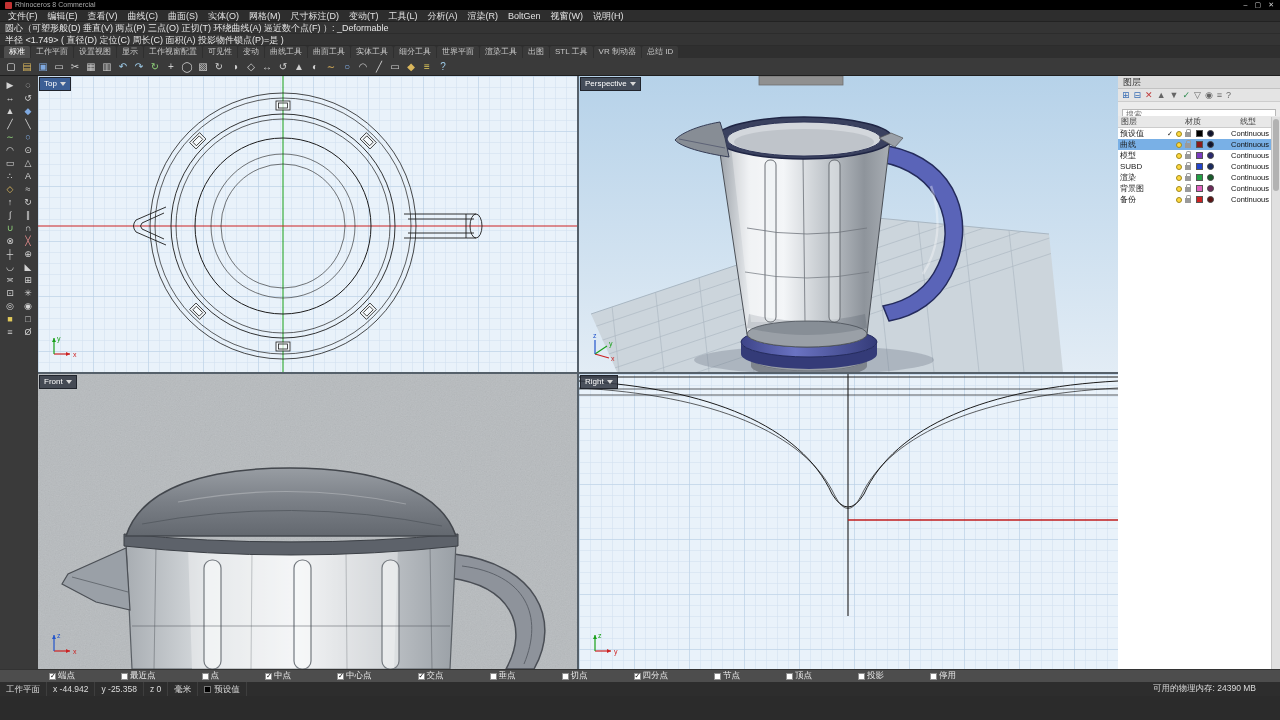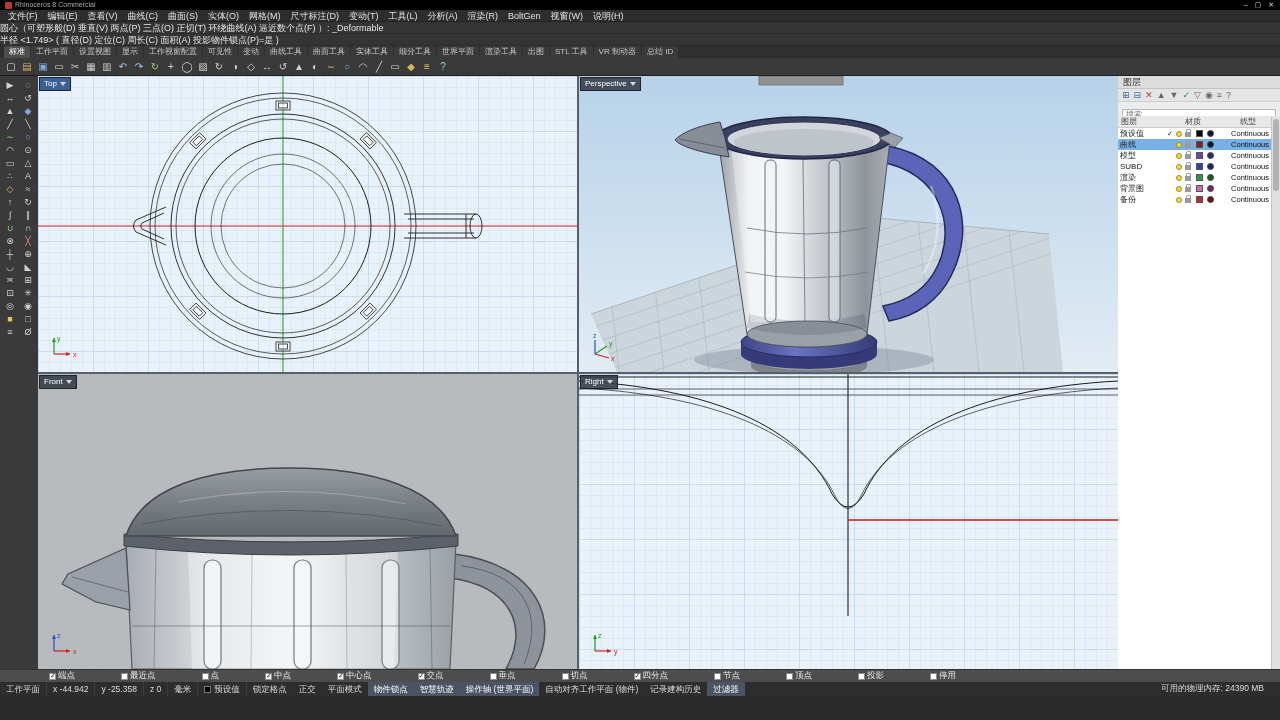--- a/index.html
+++ b/index.html
@@ -10,21 +10,21 @@
   .titlebar{height:10px;background:#000;display:flex;align-items:center;padding:0 2px;}
   .app-icon{width:7px;height:7px;background:#c23232;border-radius:1px;margin:0 3px;flex:none;}
   .title-text{color:#a8a8a8;font-size:7px;line-height:10px;flex:1;white-space:nowrap;}
   .win-btns{display:flex;gap:7px;color:#cfcfcf;font-size:7px;padding-right:4px;}
   .win-btns span{cursor:default;line-height:10px;}
   
   .menubar{height:12px;background:#2d2d2d;display:flex;align-items:center;padding-left:3px;border-bottom:1px solid #222;}
   .menu-item{color:#e2e2e2;font-size:9px;line-height:12px;padding:0 5px;white-space:nowrap;}
   
   .cmdline{height:12px;background:#343434;color:#e6e6e6;font-size:9px;line-height:12px;
-           white-space:nowrap;overflow:hidden;border-bottom:1px solid #2c2c2c;}
+           padding-left:5px;white-space:nowrap;overflow:hidden;border-bottom:1px solid #2c2c2c;}
   .cmdline.prompt{background:#3a3a3a;color:#f2f2f2;}
   
   .tabbar{height:12px;background:#2f2f2f;display:flex;align-items:flex-end;padding-left:4px;gap:1px;}
   .tab{color:#c6c6c6;font-size:8px;line-height:10px;padding:1px 5px;background:#3a3a3a;border-radius:2px 2px 0 0;white-space:nowrap;}
   .tab.active{background:#4d4d4d;color:#fff;}
   
   .icon-toolbar{height:18px;background:#3a3a3a;display:flex;align-items:center;gap:2px;padding-left:4px;border-bottom:1px solid #1f1f1f;}
   .tb-icon{width:14px;height:14px;display:flex;align-items:center;justify-content:center;font-size:10px;line-height:14px;}
   
   .main{display:flex;height:593px;}
@@ -73,21 +73,21 @@
   .osnapbar{height:13px;background:#4d4d4d;display:flex;align-items:center;gap:7px;padding-left:10px;border-top:1px solid #333;}
   .osnap-item{display:flex;align-items:center;gap:2px;color:#ececec;font-size:8.5px;white-space:nowrap;padding-left:39px;}
   .cb{width:7px;height:7px;background:#fff;border:1px solid #8e8e8e;position:relative;flex:none;}
   .cb.checked::after{content:"\2713";position:absolute;top:-2px;left:0;font-size:7px;color:#111;}
   
   .statusbar{height:14px;background:#2d2d2d;display:flex;align-items:center;color:#dcdcdc;font-size:8.5px;}
   .sb-seg{padding:0 6px;border-right:1px solid #3e3e3e;line-height:14px;white-space:nowrap;}
   .sb-toggle{padding:0 6px;line-height:14px;white-space:nowrap;}
   .sb-toggle.active{background:#4a5462;color:#fff;}
   .sb-chip-swatch{display:inline-block;width:7px;height:7px;background:#000;border:1px solid #777;margin-right:3px;vertical-align:-1px;}
-  .sb-mem{margin-left:auto;padding-right:16px;white-space:nowrap;}
+  .sb-mem{margin-left:auto;padding-right:24px;white-space:nowrap;}
 </style>
 </head>
 <body>
 
 <div class="app">
 
   <div class="titlebar">
     <span class="app-icon"></span>
     <span class="title-text">Rhinoceros 8 Commercial</span>
     <span class="win-btns">
@@ -648,28 +648,16 @@
       </span>
     </div>
 
   <div class="statusbar">
     <span class="sb-seg">工作平面</span>
     <span class="sb-seg">x -44.942</span>
     <span class="sb-seg">y -25.358</span>
     <span class="sb-seg">z 0</span>
     <span class="sb-seg">毫米</span>
     <span class="sb-seg"><span class="sb-chip-swatch"></span><span>预设值</span></span>
-    <span style="display:flex">
-
-    <span class="sb-toggle">锁定格点</span>
-        <span class="sb-toggle">正交</span>
-        <span class="sb-toggle">平面模式</span>
-        <span class="sb-toggle active">物件锁点</span>
-        <span class="sb-toggle active">智慧轨迹</span>
-        <span class="sb-toggle active">操作轴 (世界平面)</span>
-        <span class="sb-toggle">自动对齐工作平面 (物件)</span>
-        <span class="sb-toggle">记录建构历史</span>
-        <span class="sb-toggle active">过滤器</span>
-      </span>
     <span class="sb-mem">可用的物理内存: 24390 MB</span>
   </div>
 
 </div>
 
 </body></html>

